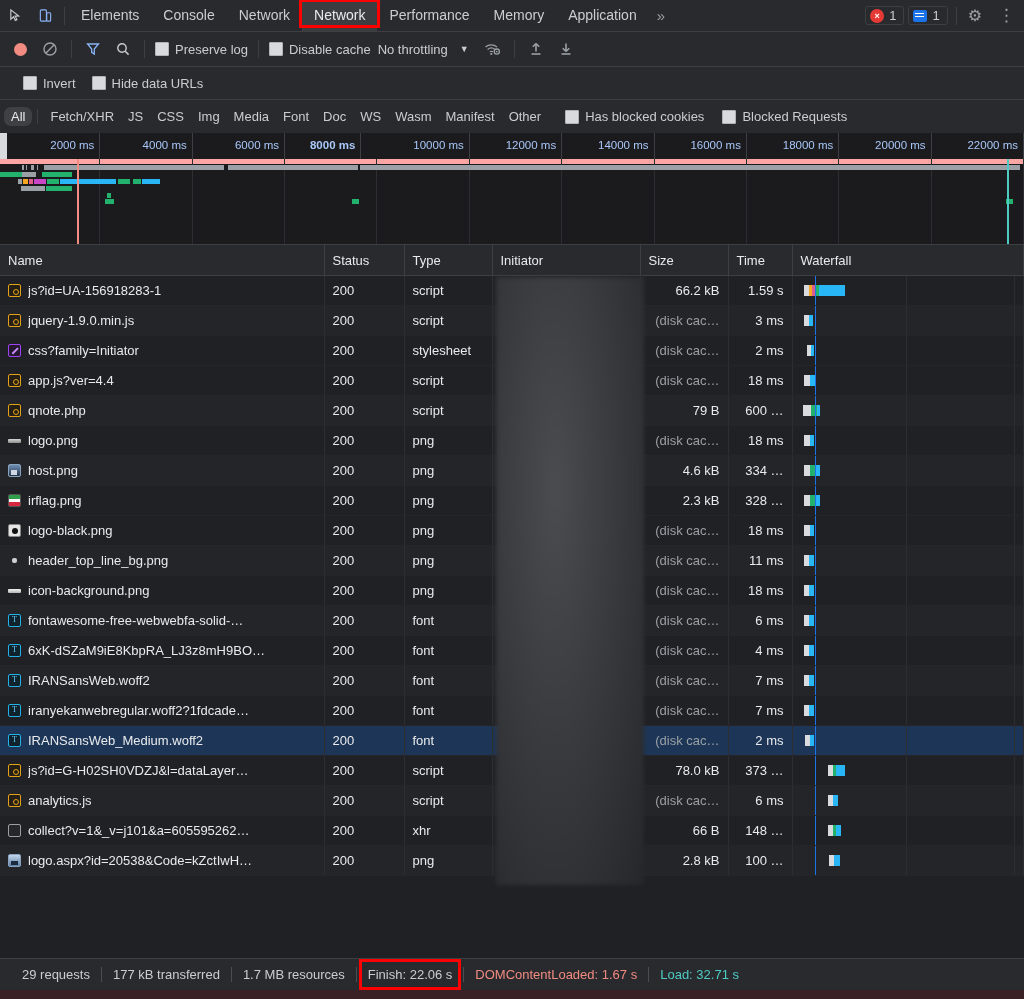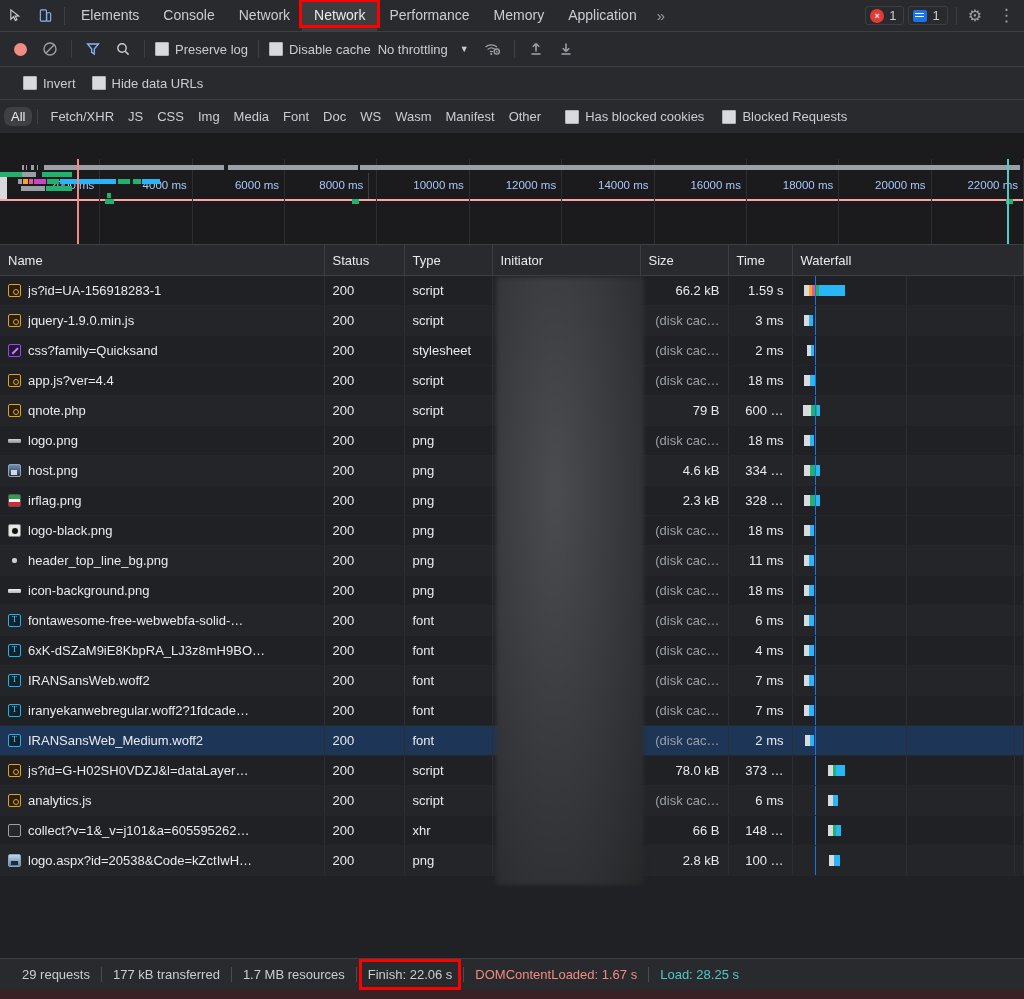--- a/index.html
+++ b/index.html
@@ -86,21 +86,21 @@
   .type{padding:2px 7px;color:#c9cdd2;font-size:13px;border-radius:7px;white-space:nowrap;}
   .type.active{background:#3f4043;color:#e8eaed;}
   .type-sep{width:1px;height:15px;background:#3c4043;margin:0 5px;}
   .thirdbar{
     min-height:31px;display:flex;align-items:center;background:#292a2d;
     border-bottom:1px solid #3c4043;padding-left:11px;
   }
 
   
   .overview{height:111px;min-height:111px;background:#1b1b1d;position:relative;border-bottom:1px solid #3c4043;}
-  .ruler{height:26px;position:relative;border-bottom:2px solid #fca5a5;margin-top:40px;}
+  .ruler{height:26px;position:relative;border-bottom:5px solid #fca5a5;}
   .ruler .tick{
     position:absolute;top:0;height:26px;border-right:1px solid #3c4043;
     color:#a8c7fa;font-size:11.5px;text-align:right;padding-right:5px;box-sizing:border-box;
     line-height:24px;
   }
   .ruler .handle{position:absolute;left:0;top:0;width:7px;height:26px;background:#d8dade;}
   .ovbody{position:absolute;left:0;right:0;top:26px;bottom:0;}
   .ovgrid{position:absolute;top:0;bottom:0;border-right:1px solid #2d2e31;}
   .ovbar{position:absolute;height:5px;border-radius:0;}
   .ovline{position:absolute;top:0;bottom:0;width:1.5px;}
@@ -327,21 +327,21 @@
     </label>
   </div>
 
 
   <div class="overview">
     <div class="ruler" id="ruler">
       <div class="handle"></div>
     <div class="tick" style="left: 8px; width: 92.3636px;">2000 ms</div>
         <div class="tick" style="left: 100.364px; width: 92.3636px;">4000 ms</div>
         <div class="tick" style="left: 192.727px; width: 92.3636px;">6000 ms</div>
-        <div class="tick" style="left: 277px; width: 92.3636px;">8000 ms</div>
+        <div class="tick" style="left: 269px; width: 92.3636px; font-weight: bold;">8000 ms</div>
         <div class="tick" style="left: 377.455px; width: 92.3636px;">10000 ms</div>
         <div class="tick" style="left: 469.818px; width: 92.3636px;">12000 ms</div>
         <div class="tick" style="left: 562.182px; width: 92.3636px;">14000 ms</div>
         <div class="tick" style="left: 654.545px; width: 92.3636px;">16000 ms</div>
         <div class="tick" style="left: 746.909px; width: 92.3636px;">18000 ms</div>
         <div class="tick" style="left: 839.273px; width: 92.3636px;">20000 ms</div>
         <div class="tick" style="left: 931.636px; width: 92.3636px;">22000 ms</div>
       </div>
     <div class="ovbody" id="ovbody">
         <div class="ovgrid" style="left: 99.3636px; border-right: 1px solid rgb(45, 46, 49);"></div>
@@ -452,21 +452,21 @@
                 <div class="wbar wq" style="left: 3px; width: 5px;"></div>
                 <div class="wbar wdl" style="left: 8px; width: 4px;"></div>
                 <div class="dclline" style="left: 14px;"></div>
               </div>
             </td>
           </tr>
           <tr class="row even">
             <td class="name">
               <div class="namecell">
                 <span class="ficon css"></span>
-                <span class="nametext">css?family=Quicksand</span>
+                <span class="nametext">css?family=Initiator</span>
               </div>
             </td>
             <td class="status">200</td>
             <td>stylesheet</td>
             <td class="initiator"><span class="link">app.css</span></td>
             <td class="size cached">(disk cac…</td>
             <td class="time">2 ms</td>
             <td class="waterfall">
               <div class="wfcell">
                 <div class="wfgrid" style="left: 105px;"></div>
@@ -868,16 +868,16 @@
     <span class="st-sep"></span>
     <span class="st-item">1.7 MB resources</span>
     <span class="st-sep"></span>
     <span class="st-wrap">
       <span class="st-item">Finish: 22.06 s</span>
       <span class="redbox" style="left:2px;top:-8px;right:2px;bottom:-8px;"></span>
     </span>
     <span class="st-sep"></span>
     <span class="st-item st-dcl">DOMContentLoaded: 1.67 s</span>
     <span class="st-sep"></span>
-    <span class="st-item st-load">Load: 28.25 s</span>
+    <span class="st-item st-load">Load: 32.71 s</span>
   </div>
   <div class="bottomstrip"></div>
 </div>
 
 </body></html>

